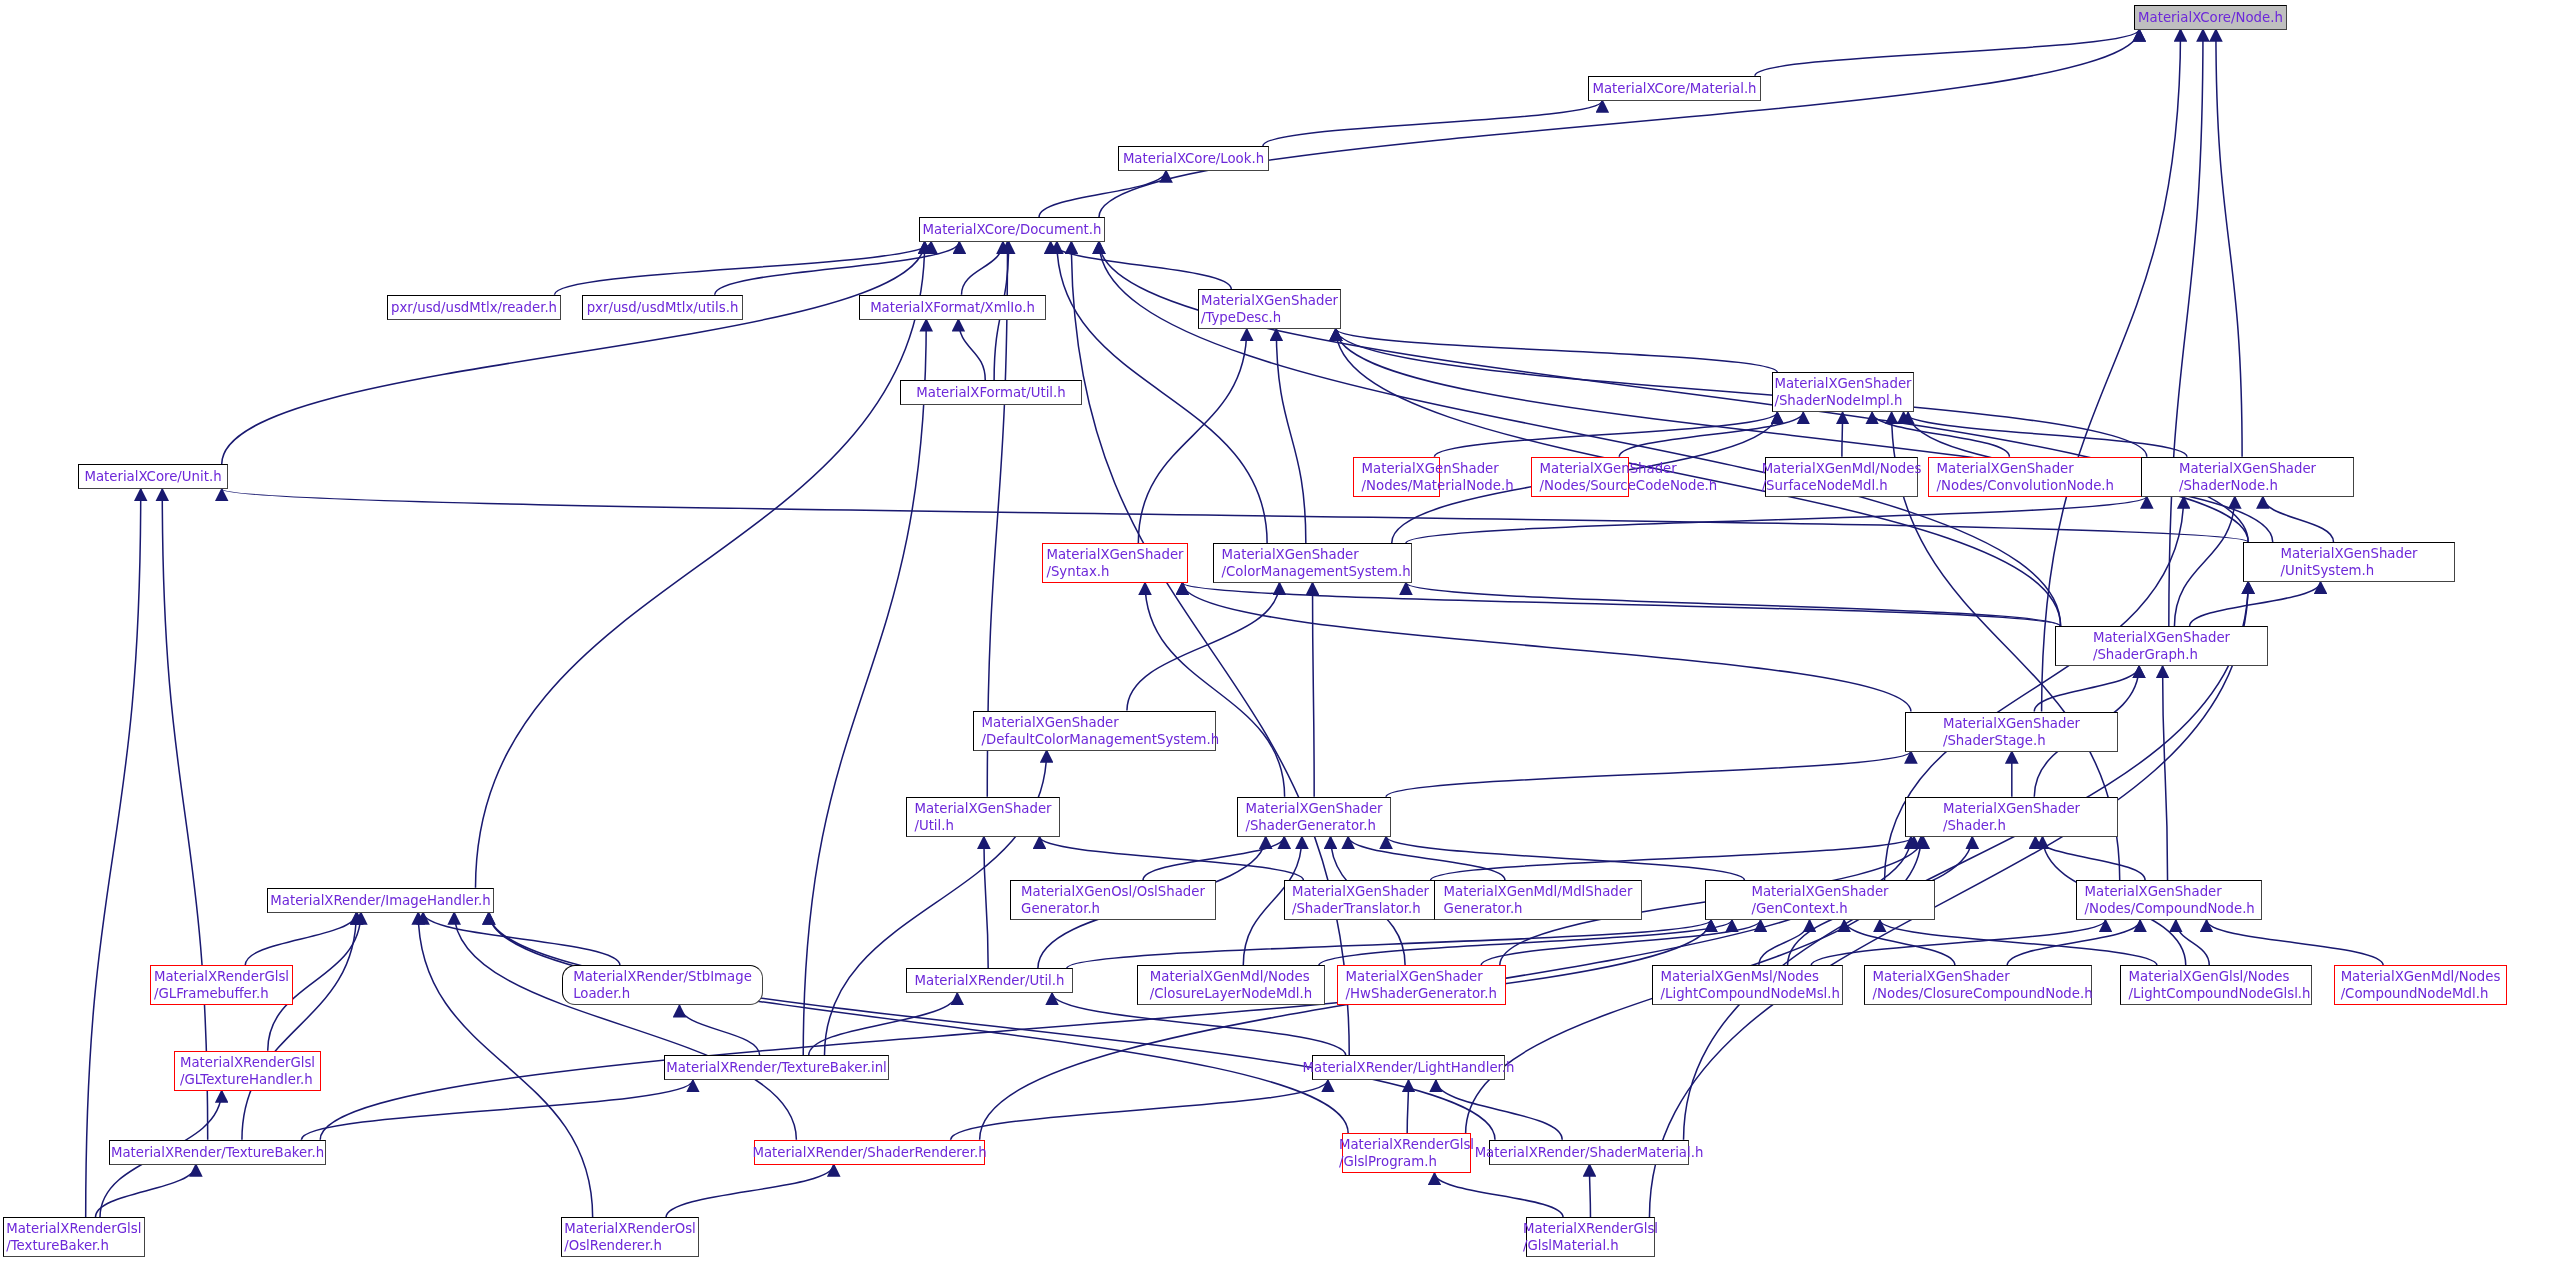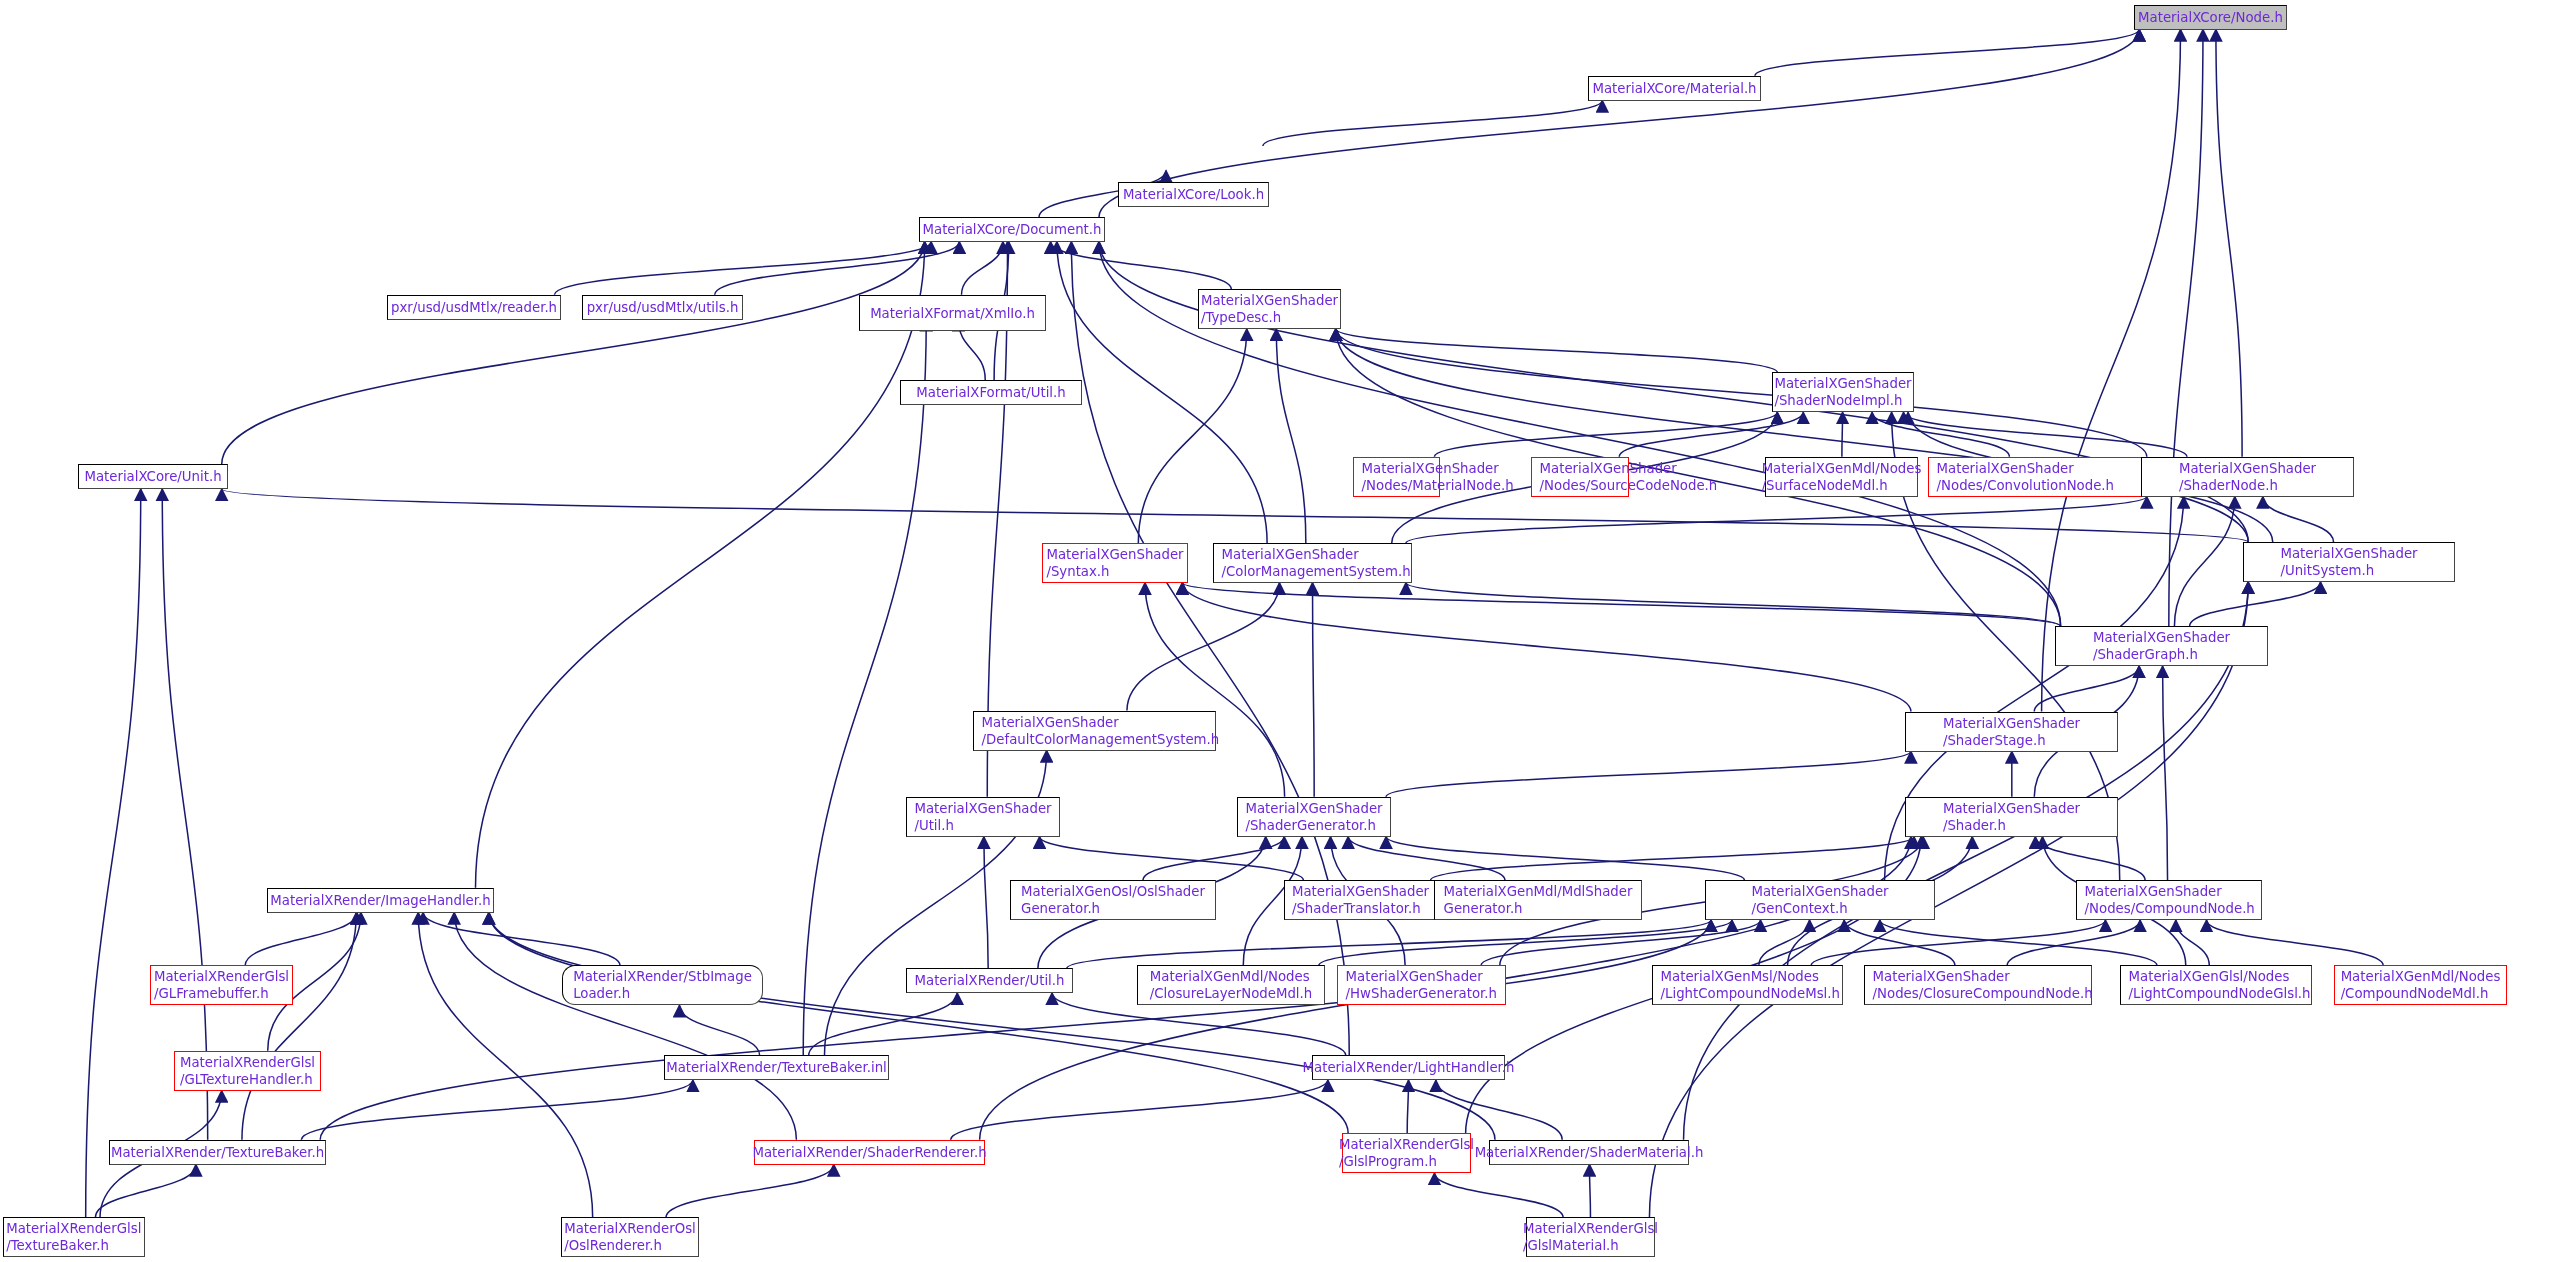--- a/index.html
+++ b/index.html
@@ -128,25 +128,25 @@
       <path d="M100.725,1285 C100.725,1257 206.775,1257 206.775,1229" fill="none" stroke="#191970" stroke-width="1.6" marker-end="url(#arrow)"></path>
       <path d="M702.95,1285 C702.95,1257 880.05,1257 880.05,1229" fill="none" stroke="#191970" stroke-width="1.6" marker-end="url(#arrow)"></path>
       <path d="M1649.9,1285 C1649.9,1261.5 1514.1,1261.5 1514.1,1238" fill="none" stroke="#191970" stroke-width="1.6" marker-end="url(#arrow)"></path>
       <path d="M1678.775,1285 C1678.775,1257 1677.725,1257 1677.725,1229" fill="none" stroke="#191970" stroke-width="1.6" marker-end="url(#arrow)"></path>
     </g>
 </svg>
 
 <div id="nodes">
   <div class="node root" style="left: 2134px; top: 4.7px; width: 153px; height: 25px;"><span class="lbl">MaterialXCore/Node.h</span></div>
   <div class="node" style="left: 1588px; top: 76px; width: 173px; height: 25px;"><span class="lbl">MaterialXCore/Material.h</span></div>
-  <div class="node" style="left: 1118px; top: 146px; width: 151px; height: 25px; margin-top: 36px;"><span class="lbl">MaterialXCore/Look.h</span></div>
+  <div class="node" style="left: 1118px; top: 146px; width: 151px; height: 25px;"><span class="lbl">MaterialXCore/Look.h</span></div>
   <div class="node" style="left: 919px; top: 217px; width: 186px; height: 25px;"><span class="lbl">MaterialXCore/Document.h</span></div>
   <div class="node" style="left: 387px; top: 295px; width: 174px; height: 25px;"><span class="lbl">pxr/usd/usdMtlx/reader.h</span></div>
   <div class="node" style="left: 582px; top: 295px; width: 161px; height: 25px;"><span class="lbl">pxr/usd/usdMtlx/utils.h</span></div>
-  <div class="node" style="left: 859px; top: 295px; width: 187px; height: 36px;"><span class="lbl">MaterialXFormat/XmlIo.h</span></div>
+  <div class="node" style="left: 859px; top: 295px; width: 187px; height: 25px;"><span class="lbl">MaterialXFormat/XmlIo.h</span></div>
   <div class="node" style="left: 900px; top: 380px; width: 182px; height: 25px;"><span class="lbl">MaterialXFormat/Util.h</span></div>
   <div class="node" style="left: 1198px; top: 289px; width: 143px; height: 40px;"><span class="lbl">MaterialXGenShader
 /TypeDesc.h</span></div>
   <div class="node" style="left: 1772px; top: 372px; width: 142px; height: 40px;"><span class="lbl">MaterialXGenShader
 /ShaderNodeImpl.h</span></div>
   <div class="node red left" style="left: 1353px; top: 457px; width: 87px; height: 40px;"><span class="lbl">MaterialXGenShader
 /Nodes/MaterialNode.h</span></div>
   <div class="node red left" style="left: 1531px; top: 457px; width: 98px; height: 40px;"><span class="lbl">MaterialXGenShader
 /Nodes/SourceCodeNode.h</span></div>
   <div class="node" style="left: 1765px; top: 457px; width: 153px; height: 40px;"><span class="lbl">MaterialXGenMdl/Nodes

